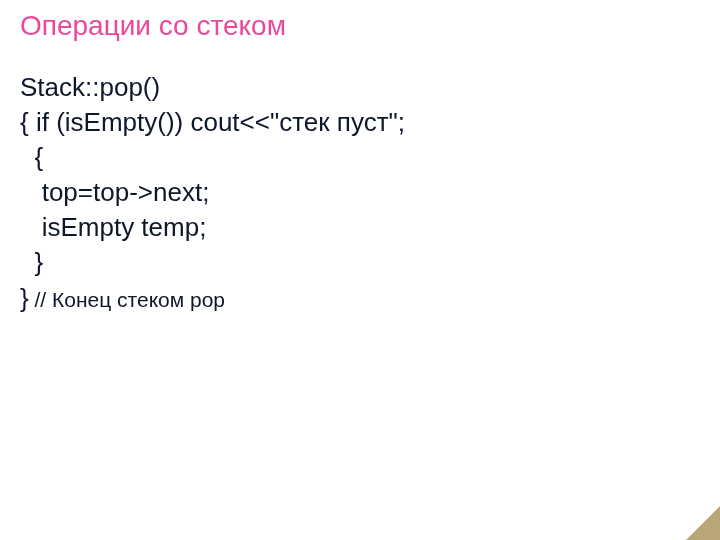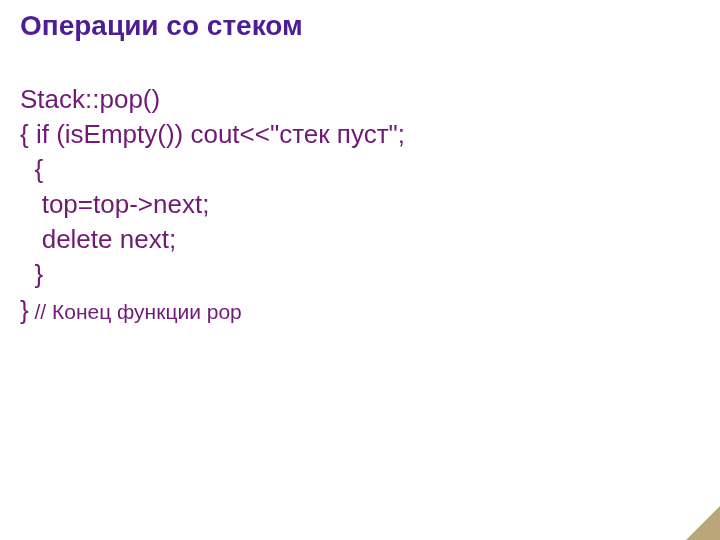--- a/index.html
+++ b/index.html
@@ -12,27 +12,27 @@
     overflow: hidden;
   }
   .slide {
     box-sizing: border-box;
     width: 720px;
     height: 540px;
     padding: 10px 20px 20px 20px;
     position: relative;
   }
   .title {
-    color: #4c1d95;
+    color: #ec4899;
     font-size: 28px;
-    margin: 0 0 40px 0;
-    font-weight: 700;
+    margin: 0 0 28px 0;
+    font-weight: 400;
   }
   .code {
-    color: #701a75;
+    color: #0f172a;
     font-size: 26px;
     line-height: 1.35;
     white-space: pre;
     font-family: Verdana, Geneva, sans-serif;
   }
   .comment {
     font-size: 21px;
   }
   .accent {
     position: absolute;
@@ -43,16 +43,16 @@
     border-left: 34px solid transparent;
     border-bottom: 34px solid #b9a77a;
   }
 </style>
 </head>
 <body>
 
 <div class="slide">
   <h1 class="title">Операции со стеком</h1>
 
-  <div class="code"><div>Stack::pop()</div><div>{ if (isEmpty()) cout&lt;&lt;"стек пуст";</div><div>  {</div><div>   top=top-&gt;next;</div><div>   delete next;</div><div>  }</div><div><span>}</span><span class="comment"> // Конец функции pop</span></div></div>
+  <div class="code"><div>Stack::pop()</div><div>{ if (isEmpty()) cout&lt;&lt;"стек пуст";</div><div>  {</div><div>   top=top-&gt;next;</div><div>   isEmpty temp;</div><div>  }</div><div><span>}</span><span class="comment"> // Конец стеком pop</span></div></div>
 
   <div class="accent"></div>
 </div>
 
 </body></html>

